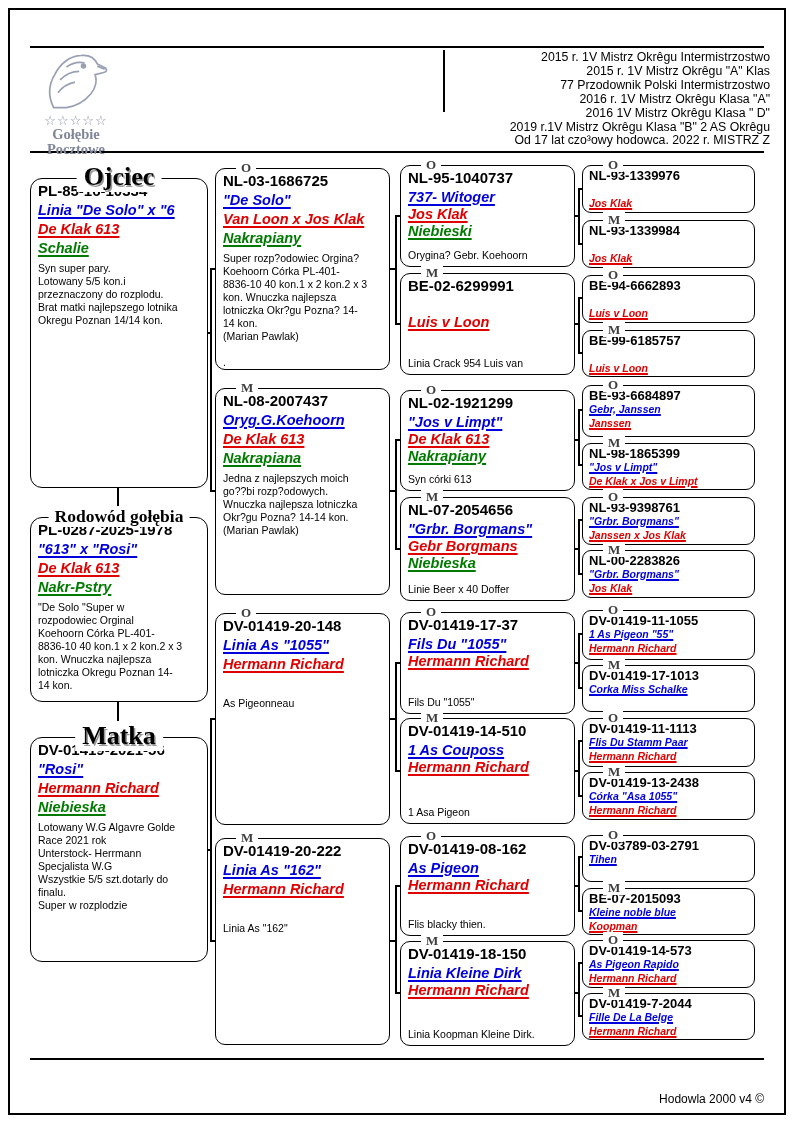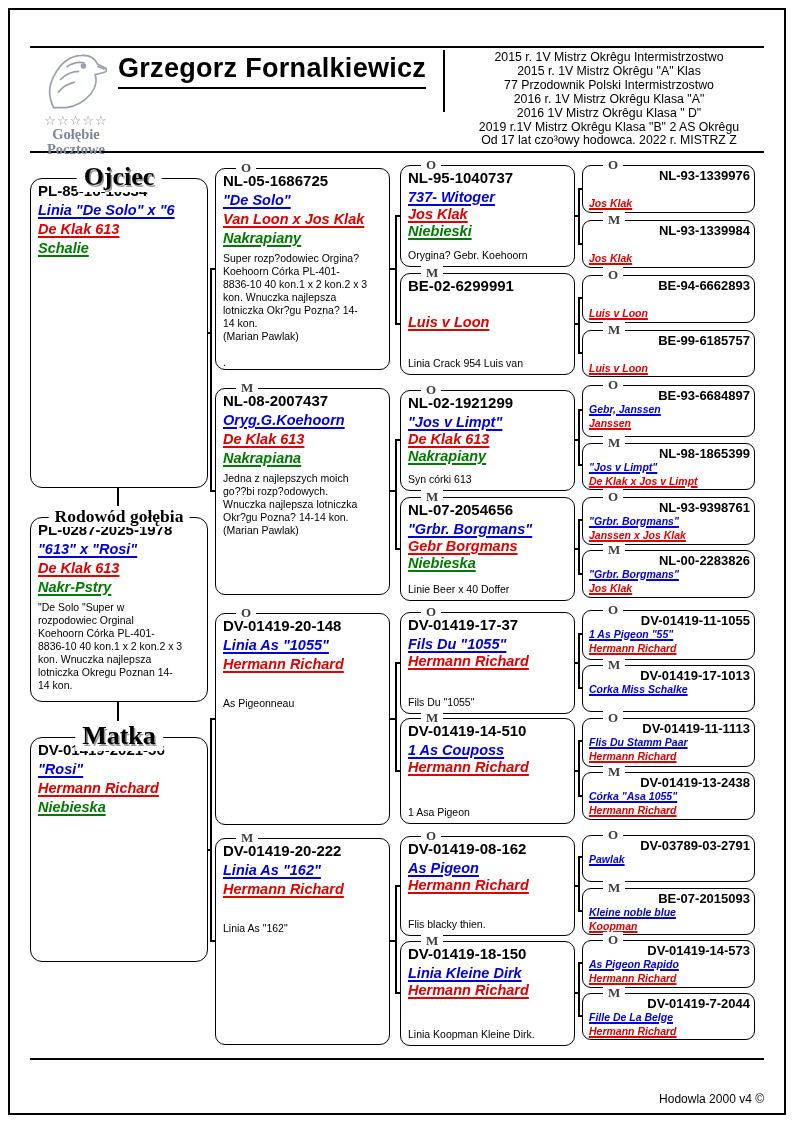--- a/index.html
+++ b/index.html
@@ -11,32 +11,32 @@
   .vrule{position:absolute;width:2px;background:#000;}
 
   
   .logo{position:absolute;left:36px;top:52px;width:80px;text-align:center;}
   .logo .stars{font-size:13px;letter-spacing:1px;line-height:13px;color:#8a90a6;}
   .logo .lname{font-family:"Liberation Serif",serif;font-weight:bold;font-size:14.5px;
                line-height:15px;color:#7f8699;}
   .owner{position:absolute;left:118px;top:53px;font-size:27px;font-weight:bold;
          border-bottom:2px solid #000;padding-bottom:3px;letter-spacing:.3px;white-space:nowrap;}
   .address{position:absolute;left:118px;top:97px;font-size:14px;line-height:18.5px;}
-  .achv{position:absolute;left:448px;top:51px;width:322px;text-align:center;
+  .achv{position:absolute;left:448px;top:51px;width:322px;text-align:right;
         font-size:12.3px;line-height:13.9px;white-space:pre-line;}
 
   
   .pbox{position:absolute;background:#fff;border:1.6px solid #000;box-sizing:border-box;
         display:flex;flex-direction:column;padding:3px 4px 3px 7px;}
   .c1{left:30px;width:178px;border-radius:12px;}
   .c2{left:215px;width:175px;border-radius:10px;}
   .c3{left:400px;width:175px;border-radius:10px;}
   .c4{left:582px;width:173px;border-radius:9px;padding:2px 4px 2px 6px;}
   .ring{font-weight:bold;font-size:15px;min-height:20px;white-space:nowrap;}
-  .c4 .ring{font-size:13px;min-height:15px;text-align:right;}
+  .c4 .ring{font-size:13px;min-height:15px;}
   .ln{font-weight:bold;font-style:italic;font-size:14.5px;min-height:19px;white-space:nowrap;
       text-decoration:underline;text-decoration-thickness:2px;text-underline-offset:2px;}
   .c3 .ln{min-height:17px;}
   .c4 .ln{font-size:10.5px;min-height:14px;text-decoration-thickness:1.5px;text-underline-offset:1px;}
   .blue{color:#0000dd;}
   .red{color:#e00000;}
   .green{color:#007a00;}
   .desc{font-size:10.5px;line-height:13px;white-space:pre-line;margin-top:3px;color:#000;}
   .c3 .desc{margin-top:auto;margin-bottom:1px;}
 
@@ -74,21 +74,20 @@
         <path d="M14 38 Q20 30 30 28"></path>
       </g>
       <circle cx="38" cy="13" r="2.6" fill="#9aa0b4"></circle>
       <path d="M51 13 L58 16" stroke="#9aa0b4" stroke-width="1.6" fill="none"></path>
     </svg>
     <div class="stars">☆☆☆☆☆</div>
     <div class="lname">Gołębie</div>
     <div class="lname">Pocztowe</div>
   </div>
 
-  <div class="owner">Grzegorz Fornalkiewicz</div>
   <div class="achv">2015 r. 1V Mistrz Okrêgu Intermistrzostwo
 2015 r. 1V Mistrz  Okrêgu "A" Klas
 77 Przodownik Polski Intermistrzostwo
 2016 r. 1V Mistrz Okrêgu Klasa "A"
 2016 1V Mistrz Okrêgu Klasa " D"
 2019 r.1V Mistrz Okrêgu Klasa "B" 2 AS Okrêgu
 Od 17 lat czo³owy hodowca. 2022 r. MISTRZ  Z</div>
 
   <div id="connectors">
       <div class="vl" style="left: 117px; top: 488px; height: 30px;"></div>
@@ -150,20 +149,25 @@
       <div class="hl" style="left: 578px; top: 962px; width: 6px;"></div>
       <div class="hl" style="left: 578px; top: 1015px; width: 6px;"></div>
     </div>
 
   <div class="pbox c1" style="top:178px;height:310px;">
     <span class="biglabel">Ojciec</span>
     <div class="ring">PL-85-16-10334</div>
     <div class="ln blue">Linia "De Solo" x "6</div>
     <div class="ln red">De Klak 613</div>
     <div class="ln green">Schalie</div>
+    <div class="desc">Syn super pary.
+ Lotowany 5/5 kon.i
+przeznaczony do rozplodu.
+Brat matki najlepszego lotnika
+Okregu Poznan 14/14 kon.</div>
   </div>
 
   <div class="pbox c1" style="top:517px;height:185px;">
     <span class="midlabel">Rodowód gołębia</span>
     <div class="ring">PL-0287-2025-1978</div>
     <div class="ln blue">"613" x "Rosi"</div>
     <div class="ln red">De Klak 613</div>
     <div class="ln green">Nakr-Pstry</div>
     <div class="desc">"De Solo "Super w
 rozpodowiec Orginal
@@ -173,25 +177,32 @@
 lotniczka Okregu Poznan 14-
 14 kon.</div>
   </div>
 
   <div class="pbox c1" style="top:737px;height:225px;">
     <span class="biglabel">Matka</span>
     <div class="ring">DV-01419-2021-56</div>
     <div class="ln blue">"Rosi"</div>
     <div class="ln red">Hermann Richard</div>
     <div class="ln green">Niebieska</div>
+    <div class="desc">Lotowany W.G Algavre Golde
+Race 2021 rok
+Unterstock- Herrmann
+Specjalista W.G
+Wszystkie 5/5 szt.dotarly do
+finalu.
+Super w rozplodzie</div>
   </div>
 
   <div class="pbox c2" style="top:168px;height:202px;">
     <span class="marker">O</span>
-    <div class="ring">NL-05-1686725</div>
+    <div class="ring">NL-03-1686725</div>
     <div class="ln blue">"De Solo"</div>
     <div class="ln red">Van Loon x Jos Klak</div>
     <div class="ln green">Nakrapiany</div>
     <div class="desc">Super rozp?odowiec Orgina?
 Koehoorn Córka PL-401-
 8836-10 40 kon.1 x 2 kon.2 x 3
 kon. Wnuczka najlepsza
 lotniczka Okr?gu Pozna? 14-
 14 kon.
 (Marian Pawlak)
@@ -360,21 +371,21 @@
   </div>
   <div class="pbox c4" style="top:772px;height:48px;">
     <span class="marker">M</span>
     <div class="ring">DV-01419-13-2438</div>
     <div class="ln blue">Córka "Asa 1055"</div>
     <div class="ln red">Hermann Richard</div>
   </div>
   <div class="pbox c4" style="top:835px;height:47px;">
     <span class="marker">O</span>
     <div class="ring">DV-03789-03-2791</div>
-    <div class="ln blue">Pawlak</div>
+    <div class="ln blue">Tihen</div>
     <div class="ln red"></div>
   </div>
   <div class="pbox c4" style="top:888px;height:47px;">
     <span class="marker">M</span>
     <div class="ring">BE-07-2015093</div>
     <div class="ln blue">Kleine noble blue</div>
     <div class="ln red">Koopman</div>
   </div>
   <div class="pbox c4" style="top:940px;height:48px;">
     <span class="marker">O</span>

